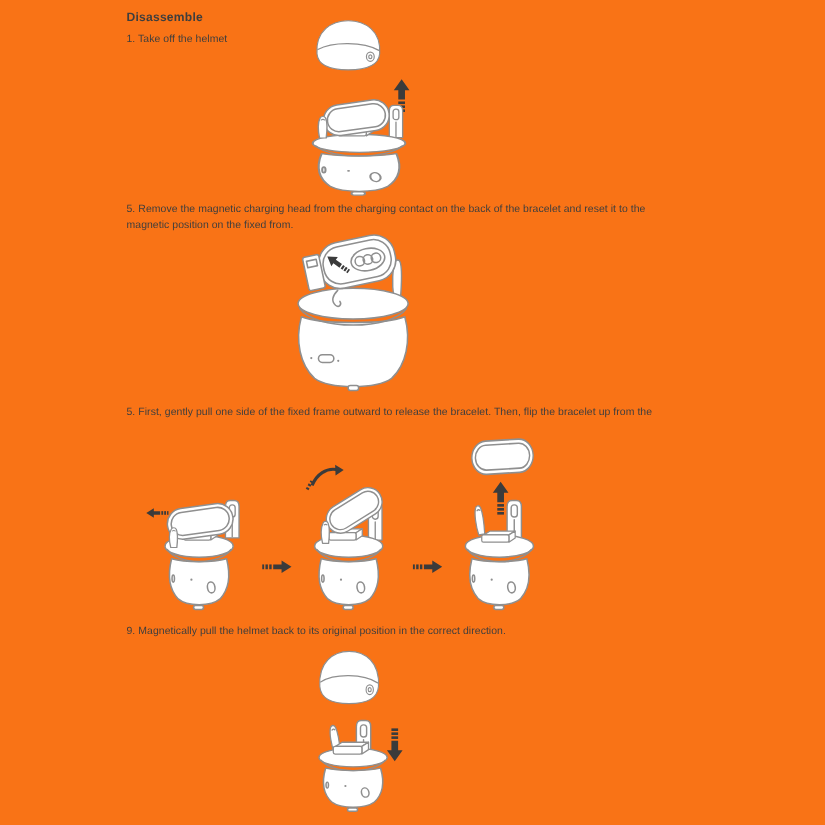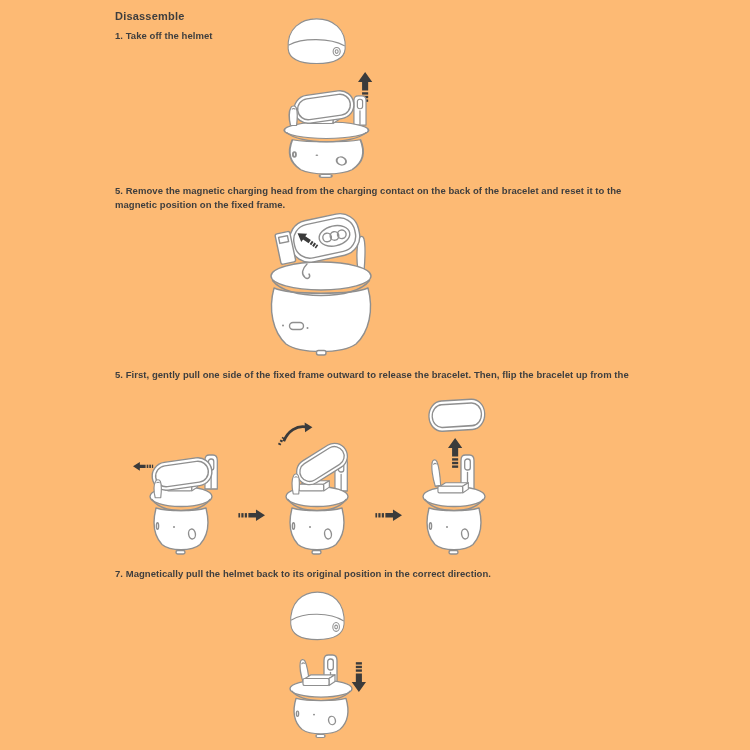--- a/index.html
+++ b/index.html
@@ -3,31 +3,30 @@
 <meta charset="utf-8">
 <style>
   * { margin:0; padding:0; box-sizing:border-box; }
   html,body { background:#ffffff; }
   body {
     width:750px; height:750px;
     font-family:"Liberation Sans", sans-serif;
   }
   .page {
     position:relative; width:750px; height:750px;
-    background:#fdba74; overflow:hidden; color:#3e3e3e;
+    background:#f97316; overflow:hidden; color:#3e3e3e;
   }
   .title {
     position:absolute; left:115px; top:9px;
     font-size:11px; font-weight:bold; line-height:14px; letter-spacing:.2px;
   }
   .step-text {
     position:absolute; left:115px;
     font-size:9.5px; line-height:14px; letter-spacing:.05px;
     white-space:nowrap;
-    font-weight:bold;
   }
   .art { position:absolute; overflow:visible; }
 </style>
 </head>
 <body>
 
 <svg width="0" height="0" style="position:absolute" aria-hidden="true">
   <defs>
     <g id="sym-helmet" stroke="#8f8f8f" stroke-width="1.4" fill="none" stroke-linecap="round" stroke-linejoin="round">
       <path d="M8,44 C6,17 25,5 45,5 C65,5 84,17 82,44 C81,56 69,63 45,63 C21,63 9,56 8,44 Z" fill="#ffffff"></path>
@@ -97,21 +96,21 @@
       <use href="#sym-prong-t" transform="translate(77,87) scale(0.93,0.86)"></use>
       <use href="#sym-cup" transform="translate(5.5,112) scale(1.36,0.82)"></use>
       <use href="#sym-slotbar" transform="translate(30,104)"></use>
       <use href="#sym-pill" transform="translate(17,84) rotate(-8 31 15)"></use>
       <use href="#sym-prong-s" transform="translate(12,96) scale(1,0.78)"></use>
     </g>
   </svg>
 
   <div class="step-text" style="top:184px">
     <div>5. Remove the magnetic charging head from the charging contact on the back of the bracelet and reset it to the</div>
-    <div>magnetic position on the fixed frame.</div>
+    <div>magnetic position on the fixed from.</div>
   </div>
 
   <svg class="art" style="left:260px;top:212px" width="120" height="150" viewBox="0 0 120 150">
     <path d="M98,58 C96,46 97,32 99,27 C100,23.5 103,23.5 104,27 C106,35 105,48 104,60 Z" fill="#ffffff" stroke="#8f8f8f" stroke-width="1.3" stroke-linejoin="round"></path>
     <g stroke="#8f8f8f" stroke-width="1.4" fill="none" stroke-linecap="round" stroke-linejoin="round">
       <path d="M14,76 C8,98 13,120 26,132 C40,142 82,142 96,132 C109,120 114,98 108,76 C92,83 30,83 14,76 Z" fill="#ffffff"></path>
       <rect x="56.5" y="138.5" width="9.5" height="4.5" rx="2" fill="#ffffff"></rect>
       <ellipse cx="61" cy="64" rx="50" ry="14" fill="#ffffff"></ellipse>
       <path d="M12.5,68.5 C20,78.5 39,83.5 61,83.5 C83,83.5 102,78.5 109.5,68.5"></path>
       <circle cx="23" cy="113.5" r="1" fill="#8f8f8f" stroke="none"></circle>
@@ -159,21 +158,21 @@
       <use href="#sym-prong-s" transform="translate(303,66) rotate(-8) scale(0.9,1.05)"></use>
       <use href="#sym-prong-t" transform="translate(334,62)"></use>
       <use href="#sym-cup" transform="translate(295,92)"></use>
       <use href="#sym-slotbar" transform="translate(311,90) scale(0.95)"></use>
       <use href="#sym-arr-up" transform="translate(322,46) scale(0.95)"></use>
       <use href="#sym-pill" transform="translate(302,7) scale(0.93,1.08) rotate(-3 31 15)"></use>
     </g>
   </svg>
 
   <div class="step-text" style="top:567px">
-    <div>7. Magnetically pull the helmet back to its original position in the correct direction.</div>
+    <div>9. Magnetically pull the helmet back to its original position in the correct direction.</div>
   </div>
 
   <svg class="art" style="left:276px;top:584px" width="102" height="166" viewBox="0 0 102 166">
     <use href="#sym-helmet" transform="translate(9,4) scale(0.72,0.82)"></use>
     <g>
       <use href="#sym-prong-s" transform="translate(21,74) rotate(-10) scale(0.9,1)"></use>
       <use href="#sym-prong-t" transform="translate(47,70)"></use>
       <use href="#sym-cup" transform="translate(12,94) scale(1,0.85)"></use>
       <use href="#sym-slotbar" transform="translate(26,90)"></use>
     </g>

